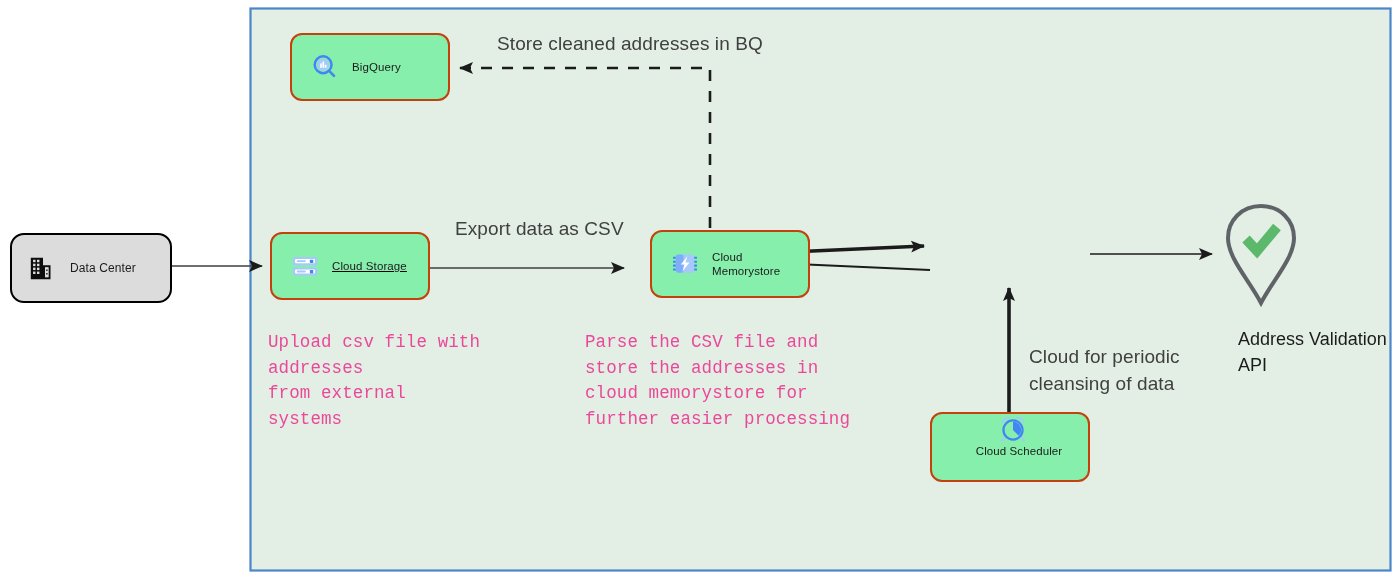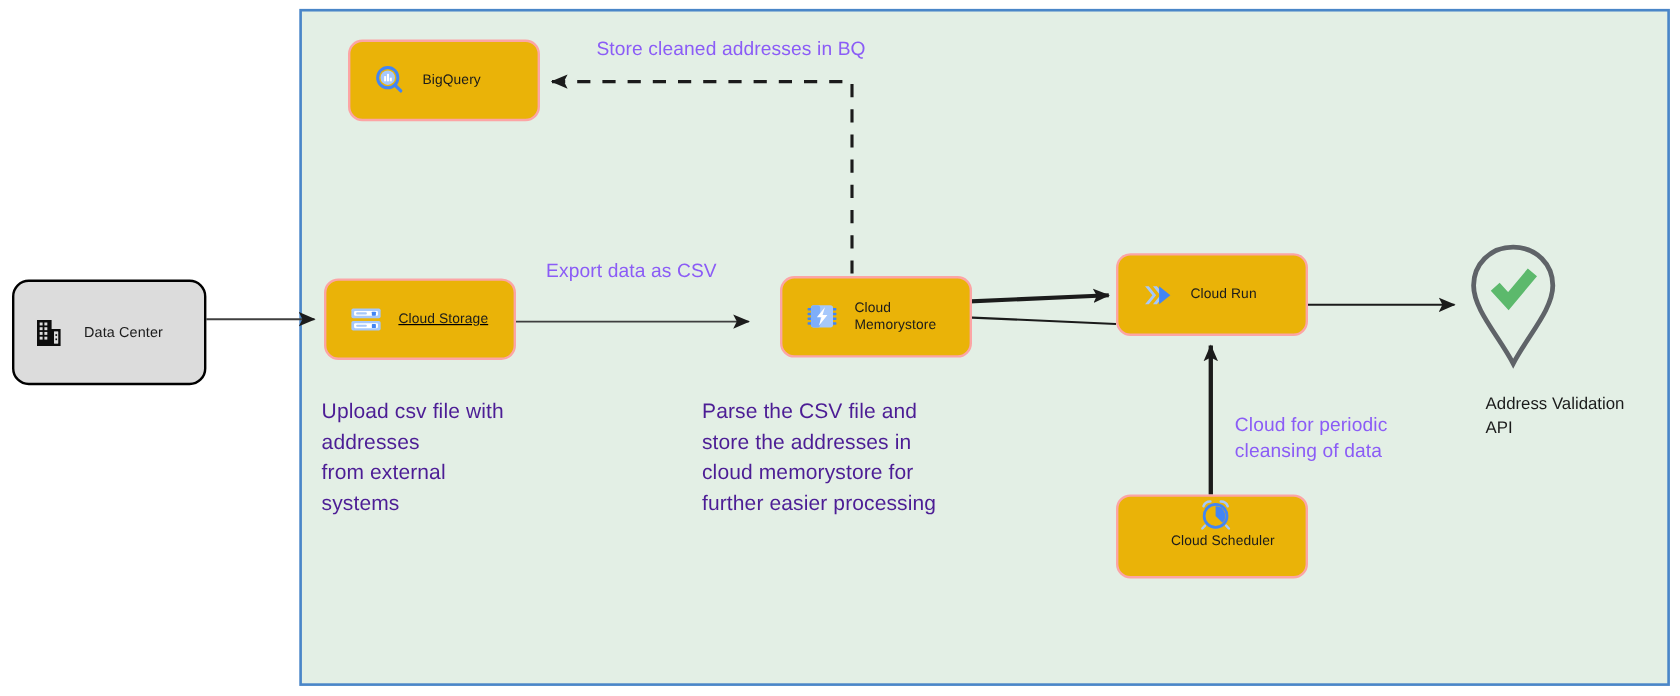--- a/index.html
+++ b/index.html
@@ -24,22 +24,22 @@
     top: 0;
     width: 1400px;
     height: 580px;
   }
   .node {
     position: absolute;
     box-sizing: border-box;
     display: flex;
     align-items: center;
     border-radius: 12px;
-    background: #eab308;
-    border: 2px solid #fca5a5;
+    background: #86efac;
+    border: 2px solid #c2410c;
   }
   .node.gcp { padding-left: 18px; }
   .node .ico {
     flex: 0 0 auto;
     width: 30px;
     height: 30px;
     display: block;
     margin-right: 12px;
   }
   .node .nlabel {
@@ -52,36 +52,37 @@
     background: #dcdcdc;
     border: 2.5px solid #000000;
     border-radius: 14px;
   }
   .node.onprem .nlabel {
     font-size: 12px;
   }
   .annot {
     position: absolute;
     font-size: 17.5px;
-    color: #4c1d95;
+    color: #ec4899;
     line-height: 1.47;
     white-space: pre-line;
     letter-spacing: 0.1px;
+    font-family: Liberation Mono, monospace;
   }
   .edge-label {
     position: absolute;
-    font-size: 16px;
-    color: #8b5cf6;
+    font-size: 19px;
+    color: #404040;
     line-height: 1.4;
     white-space: pre-line;
     letter-spacing: 0.1px;
   }
   .ext-label {
     position: absolute;
-    font-size: 14px;
+    font-size: 18px;
     color: #1b1b1b;
     line-height: 1.45;
     white-space: pre-line;
   }
   .pin-wrap {
     position: absolute;
   }
 </style>
 </head>
 <body>
@@ -113,21 +114,21 @@
 
     <line x1="930" y1="270" x2="796" y2="264" stroke="#1b1b1b" stroke-width="1.8" marker-end="url(#arrowSolid)"></line>
 
     <line x1="1090" y1="254" x2="1212" y2="254" stroke="#1b1b1b" stroke-width="1.7" marker-end="url(#arrowSolid)"></line>
 
     <line x1="1009" y1="412" x2="1009" y2="288" stroke="#1b1b1b" stroke-width="3.6" marker-end="url(#arrowSolid)"></line>
 
     <path d="M 710,228 L 710,68 L 460,68" fill="none" stroke="#1b1b1b" stroke-width="2.6" stroke-dasharray="11 10" marker-end="url(#arrowSolid)"></path>
   </svg>
 
-  <div class="node onprem" style="left:10px; top:233px; width:162px; height:88px; padding-left:16px;">
+  <div class="node onprem" style="left:10px; top:233px; width:162px; height:70px; padding-left:16px;">
     <svg class="ico" viewBox="0 0 32 32">
       <path fill="#0d0d0d" d="M3 5h13v8h8v15H3V5z"></path>
       <g fill="#dcdcdc">
         <rect x="5.4" y="7.2" width="2.6" height="2.6"></rect>
         <rect x="9.6" y="7.2" width="2.6" height="2.6"></rect>
         <rect x="5.4" y="11.4" width="2.6" height="2.6"></rect>
         <rect x="9.6" y="11.4" width="2.6" height="2.6"></rect>
         <rect x="5.4" y="15.6" width="2.6" height="2.6"></rect>
         <rect x="9.6" y="15.6" width="2.6" height="2.6"></rect>
         <rect x="5.4" y="19.8" width="2.6" height="2.6"></rect>
@@ -184,28 +185,20 @@
         <rect x="25.4" y="20.8" width="3.4" height="2.2" rx="0.6"></rect>
       </g>
       <rect x="6.2" y="5.8" width="19.6" height="19.6" rx="2.4" fill="#a6c8fb"></rect>
       <rect x="6.2" y="5.8" width="8.2" height="19.6" rx="2.4" fill="#7eaef9"></rect>
       <path d="M18.6 7.6 L11.4 16.4 h4.1 l-2.3 7.6 7.6 -9.6 h-4.3 z" fill="#ffffff"></path>
     </svg>
     <span class="nlabel">Cloud
 Memorystore</span>
   </div>
 
-  <div class="node gcp" style="left:930px; top:211px; width:160px; height:69px;">
-    <svg class="ico" viewBox="0 0 32 32">
-      <path d="M4.5 8 L11 16 L4.5 24 L7.8 24 L14.3 16 L7.8 8 Z" fill="#a6c8fb"></path>
-      <path d="M11.5 8 L18 16 L11.5 24 L15 24 L21.5 16 L15 8 Z" fill="#a6c8fb"></path>
-      <path d="M17 8 L27 16 L17 24 Z" fill="#4285f4"></path>
-    </svg>
-    <span class="nlabel">Cloud Run</span>
-  </div>
 
   <div class="node gcp" style="left:930px; top:412px; width:160px; height:70px;flex-direction:column;">
     <svg class="ico" viewBox="0 0 32 32">
       <g stroke="#a6c8fb" stroke-width="2.2" fill="none" stroke-linecap="round">
         <path d="M5.2 8.4 A6.4 6.4 0 0 1 11.4 4.2"></path>
         <path d="M26.8 8.4 A6.4 6.4 0 0 0 20.6 4.2"></path>
         <path d="M6.6 25.6 L4.2 28.2"></path>
         <path d="M25.4 25.6 L27.8 28.2"></path>
       </g>
       <circle cx="16" cy="17" r="10.2" fill="none" stroke="#4285f4" stroke-width="2.4"></circle>

